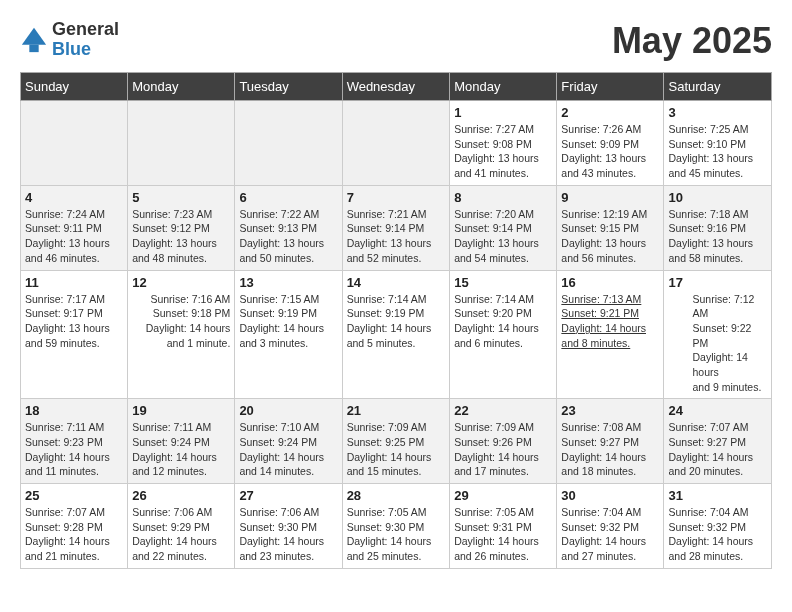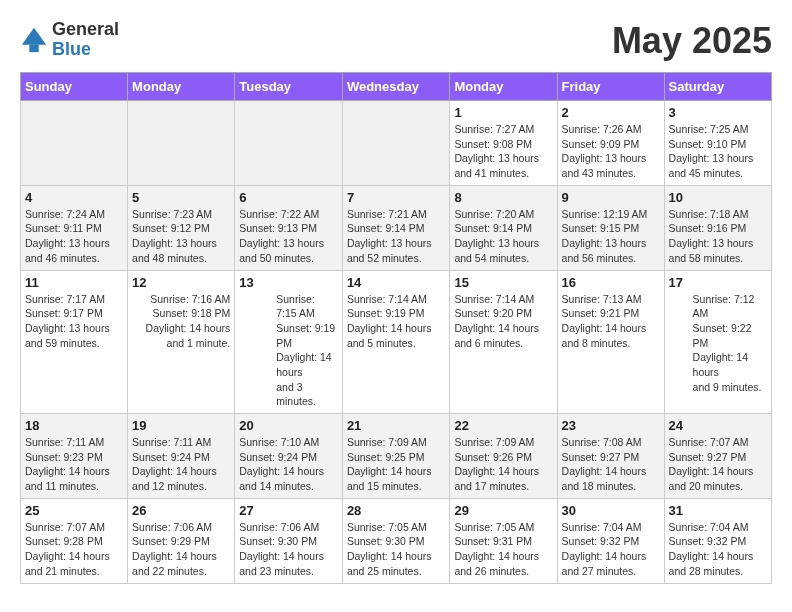--- a/index.html
+++ b/index.html
@@ -51,26 +51,26 @@
     .location {
       font-size: 16px;
       color: #333;
     }
     table {
       width: 100%;
       border-collapse: collapse;
       font-size: 11px;
     }
     thead tr th {
-      background: #8b5cf6;
+      background: #404040;
       color: #fff;
       padding: 6px 4px;
       text-align: left;
       font-size: 13px;
-      font-weight: bold;
+      font-weight: normal;
       border: 1px solid #aaa;
     }
     tbody tr td {
       border: 1px solid #ccc;
       vertical-align: top;
       padding: 4px;
       width: 108px;
       min-height: 80px;
       height: 80px;
     }
@@ -219,42 +219,42 @@
         </td>
         <td>
           <span class="day-number">12</span>
           <div class="day-info" style="white-space: pre-line; text-align: right;">Sunrise: 7:16 AM
 Sunset: 9:18 PM
 Daylight: 14 hours
 and 1 minute.</div>
         </td>
         <td>
           <span class="day-number">13</span>
-          <div class="day-info" style="white-space: pre-line; margin-left: 37px;">Sunrise: 7:15 AM
+          <div class="day-info" style="white-space: pre-line;">Sunrise: 7:15 AM
 Sunset: 9:19 PM
 Daylight: 14 hours
 and 3 minutes.</div>
         </td>
         <td>
           <span class="day-number">14</span>
           <div class="day-info" style="white-space: pre-line;">Sunrise: 7:14 AM
 Sunset: 9:19 PM
 Daylight: 14 hours
 and 5 minutes.</div>
         </td>
         <td>
           <span class="day-number">15</span>
           <div class="day-info" style="white-space: pre-line;">Sunrise: 7:14 AM
 Sunset: 9:20 PM
 Daylight: 14 hours
 and 6 minutes.</div>
         </td>
         <td>
           <span class="day-number">16</span>
-          <div class="day-info" style="white-space: pre-line;">Sunrise: 7:13 AM
+          <div class="day-info" style="white-space: pre-line; text-decoration: underline;">Sunrise: 7:13 AM
 Sunset: 9:21 PM
 Daylight: 14 hours
 and 8 minutes.</div>
         </td>
         <td>
           <span class="day-number">17</span>
           <div class="day-info" style="white-space: pre-line; margin-left: 24px;">Sunrise: 7:12 AM
 Sunset: 9:22 PM
 Daylight: 14 hours
 and 9 minutes.</div>

